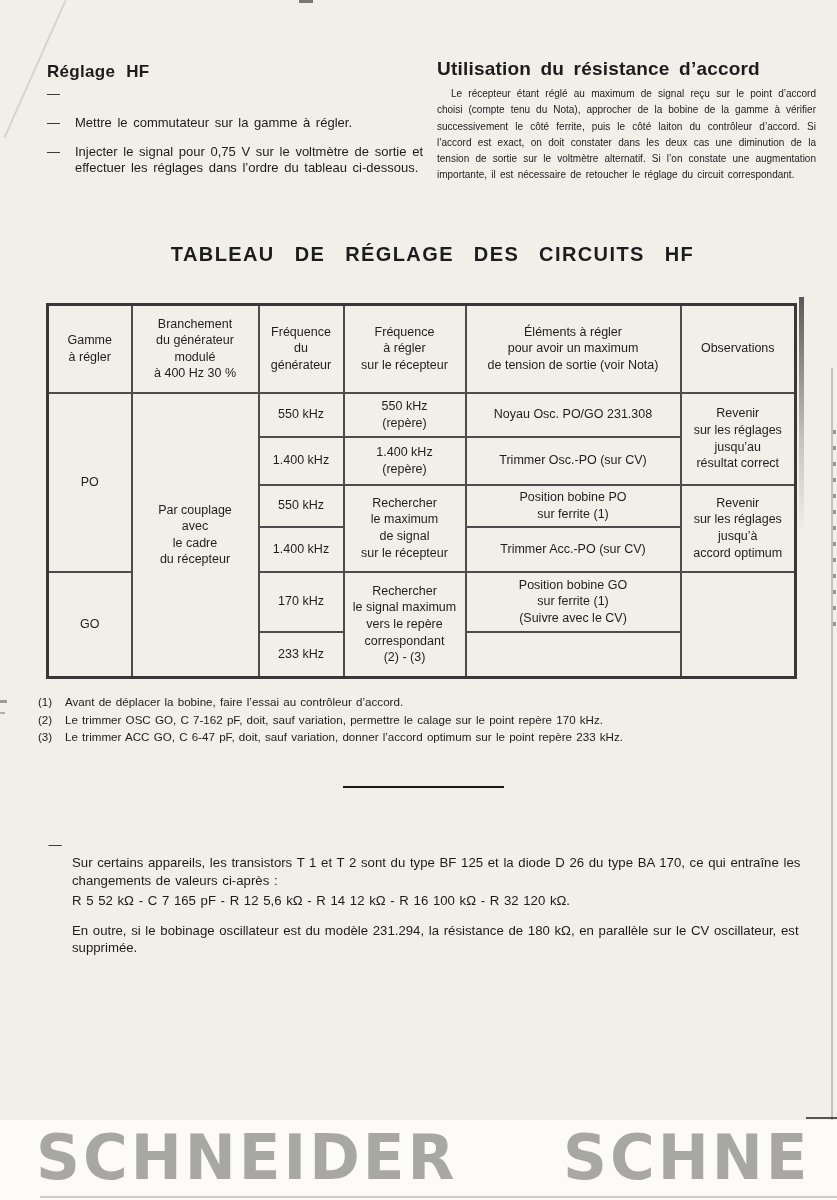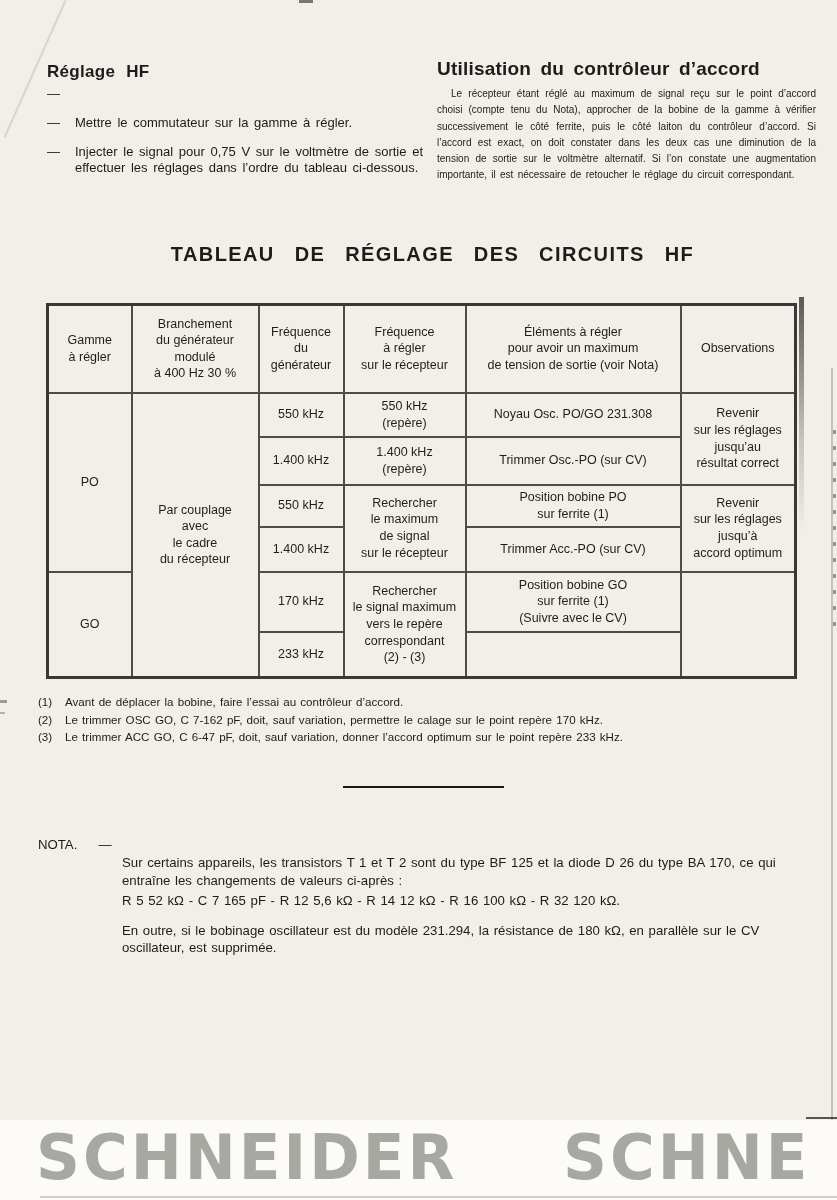--- a/index.html
+++ b/index.html
@@ -120,21 +120,21 @@
     <div class="bullet">
       <span class="dash">—</span>
       <span class="txt">Mettre le commutateur sur la gamme à régler.</span>
     </div>
     <div class="bullet">
       <span class="dash">—</span>
       <span class="txt">Injecter le signal pour 0,75 V sur le voltmètre de sortie et effectuer les réglages dans l’ordre du tableau ci-dessous.</span>
     </div>
   </div>
 
-  <h2 class="heading-right">Utilisation du contrôleur d’accord</h2>
+  <h2 class="heading-right">Utilisation du résistance d’accord</h2>
   <p class="para-right">Le récepteur étant réglé au maximum de signal reçu sur le point d’accord choisi (compte tenu du Nota), approcher de la bobine de la gamme à vérifier successivement le côté ferrite, puis le côté laiton du contrôleur d’accord. Si l’accord est exact, on doit constater dans les deux cas une diminution de la tension de sortie sur le voltmètre alternatif. Si l’on constate une augmentation importante, il est nécessaire de retoucher le réglage du circuit correspondant.</p>
 
   <div class="table-title">TABLEAU DE RÉGLAGE DES CIRCUITS HF</div>
 
   <table class="hf-table">
     <colgroup>
       <col style="width:84px">
         <col style="width:127px">
         <col style="width:85px">
       <col style="width:122px">
@@ -231,21 +231,20 @@
     </div>
     <div class="footnote">
       <span class="fn-num">(3)</span>
       <span class="fn-txt">Le trimmer ACC GO, C 6-47 pF, doit, sauf variation, donner l’accord optimum sur le point repère 233 kHz.</span>
     </div>
   </div>
 
   <div class="section-divider"></div>
 
   <div class="nota">
-    <span class="nota-label">NOTA.</span>
     <span class="nota-dash">—</span>
     <div class="nota-body">
       <div class="nota-para1">Sur certains appareils, les transistors T 1 et T 2 sont du type BF 125 et la diode D 26 du type BA 170, ce qui entraîne les changements de valeurs ci-après :</div>
       <div class="nota-values">R 5 52 kΩ - C 7 165 pF - R 12 5,6 kΩ - R 14 12 kΩ - R 16 100 kΩ - R 32 120 kΩ.</div>
       <div class="nota-para2">En outre, si le bobinage oscillateur est du modèle 231.294, la résistance de 180 kΩ, en parallèle sur le CV oscillateur, est supprimée.</div>
     </div>
   </div>
 
   <div class="band-edge-top"></div>
   <div class="logo-band">

